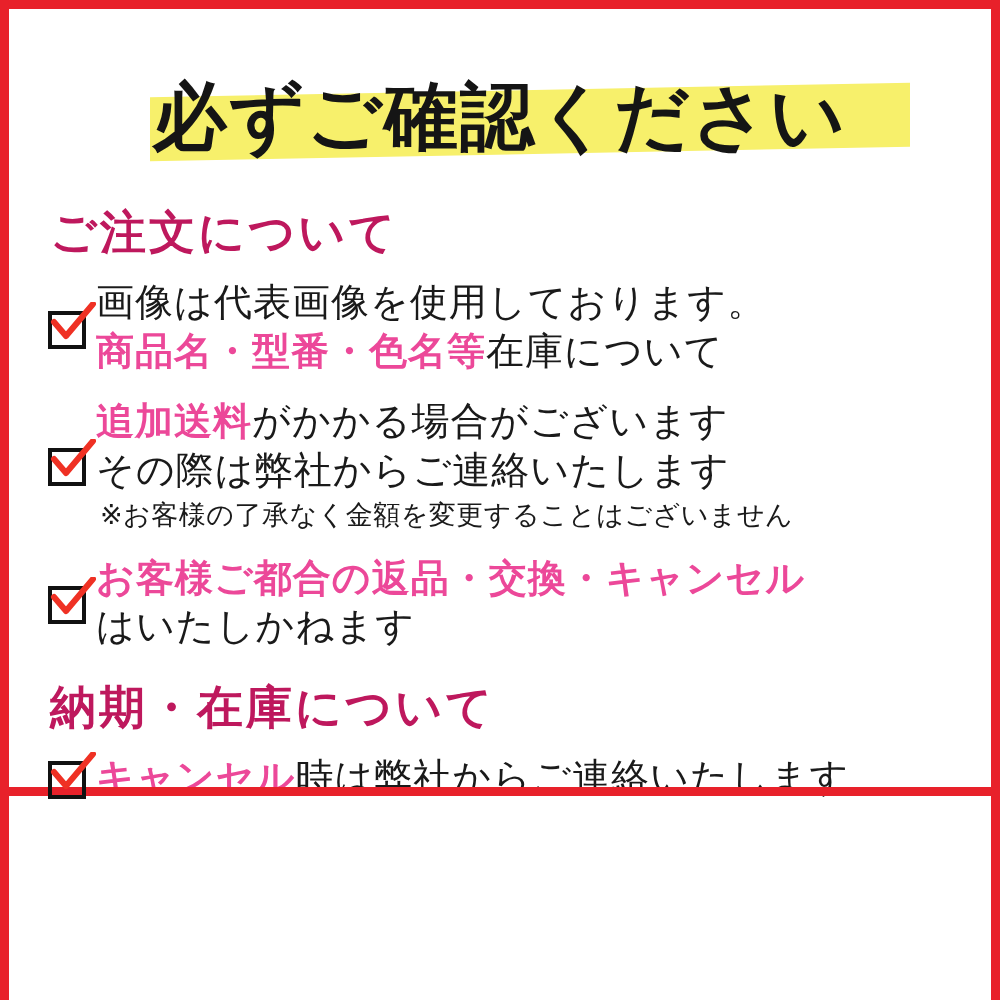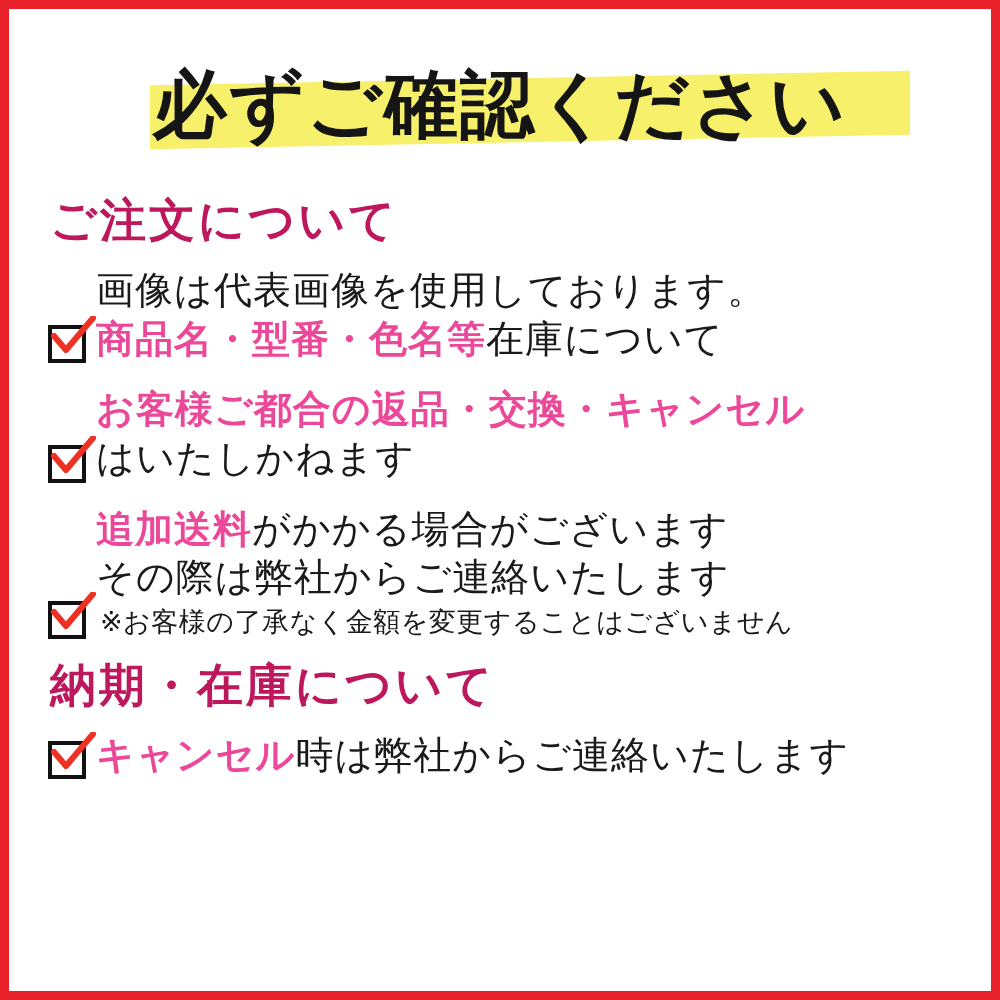--- a/index.html
+++ b/index.html
@@ -20,23 +20,23 @@
     background: #e8212a;
   }
   .frame-top   { top: 0; left: 0; width: 1000px; height: 9px; }
   .frame-bottom{ bottom: 0; left: 0; width: 1000px; height: 9px; }
   .frame-left  { top: 0; left: 0; width: 9px; height: 1000px; }
   .frame-right { top: 0; right: 0; width: 9px; height: 1000px; }
 
   .page {
     position: relative;
     width: 1000px;
-    height: 1000px;
+    height: 796px;
     box-sizing: border-box;
-    padding: 36px 44px;
+    padding: 48px 44px;
   }
 
   
   .headline-wrap {
     position: relative;
     text-align: center;
     margin-top: 16px;
     margin-bottom: 34px;
     height: 104px;
   }
@@ -62,26 +62,26 @@
   }
 
   
   .section-title {
     font-size: 46px;
     font-weight: bold;
     color: #be185d;
     letter-spacing: 3px;
     margin: 6px 0 14px 6px;
   }
-  .section-title.second { margin-top: 16px; }
+  .section-title.second { margin-top: 26px; }
 
   
   .item {
     display: flex;
-    align-items: flex-end;
+    align-items: center;
     margin: 0 0 22px 4px;
   }
   .item:last-child { margin-bottom: 0; }
 
   .checkbox {
     flex: 0 0 auto;
     width: 38px;
     height: 38px;
     margin-top: 6px;
     margin-right: 10px;
@@ -152,38 +152,38 @@
     </div>
 
     <div class="item">
       <span class="checkbox">
         <span class="box"></span>
         <svg class="tick" viewBox="0 0 46 44" aria-hidden="true">
           <path d="M4 20 L16 34 L43 2" fill="none" stroke="#ef3124" stroke-width="6" stroke-linecap="round" stroke-linejoin="round"></path>
         </svg>
       </span>
       <span class="lines">
-        <div class="line bold"><span class="red">お客様ご都合の返品・交換・キャンセル</span></div>
-        <div class="line"><span>はいたしかねます</span></div>
-      </span>
-    </div>
-
-    <div class="item">
-      <span class="checkbox">
-        <span class="box"></span>
-        <svg class="tick" viewBox="0 0 46 44" aria-hidden="true">
-          <path d="M4 20 L16 34 L43 2" fill="none" stroke="#ef3124" stroke-width="6" stroke-linecap="round" stroke-linejoin="round"></path>
-        </svg>
-      </span>
-      <span class="lines">
         <div class="line"><span class="red">追加送料</span><span>がかかる場合がございます</span></div>
         <div class="line"><span>その際は弊社からご連絡いたします</span></div>
         <div class="note">※お客様の了承なく金額を変更することはございません</div>
       </span>
     </div>
+
+    <div class="item">
+      <span class="checkbox">
+        <span class="box"></span>
+        <svg class="tick" viewBox="0 0 46 44" aria-hidden="true">
+          <path d="M4 20 L16 34 L43 2" fill="none" stroke="#ef3124" stroke-width="6" stroke-linecap="round" stroke-linejoin="round"></path>
+        </svg>
+      </span>
+      <span class="lines">
+        <div class="line bold"><span class="red">お客様ご都合の返品・交換・キャンセル</span></div>
+        <div class="line"><span>はいたしかねます</span></div>
+      </span>
+    </div>
   </div>
 
   <div class="section">
     <div class="section-title second">納期・在庫について</div>
 
 
     <div class="item">
       <span class="checkbox">
         <span class="box"></span>
         <svg class="tick" viewBox="0 0 46 44" aria-hidden="true">

